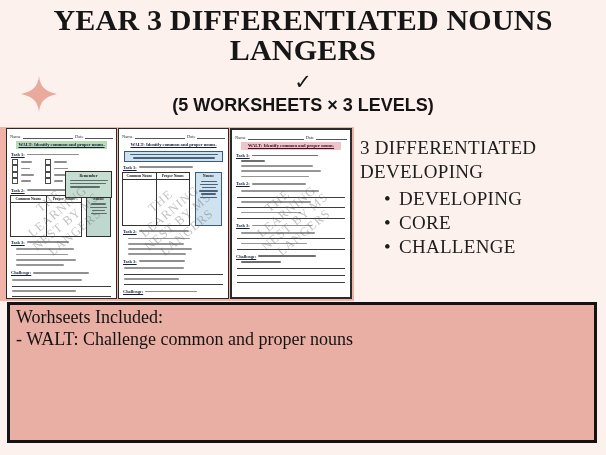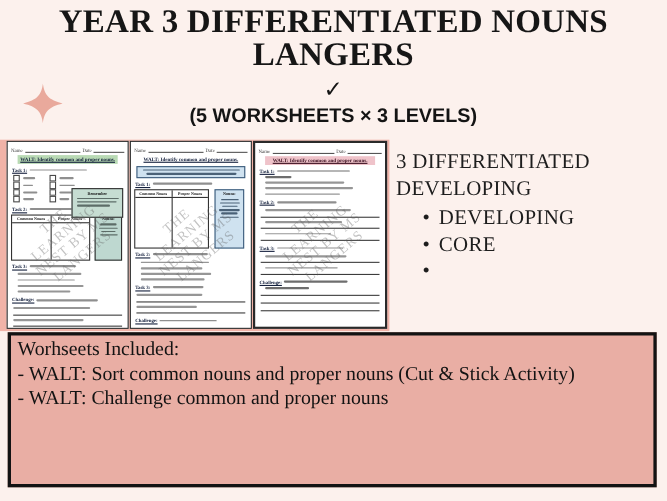--- a/index.html
+++ b/index.html
@@ -300,21 +300,21 @@
     <div class="vbullet">
       <span class="dot">•</span>
       <span>DEVELOPING</span>
     </div>
     <div class="vbullet">
       <span class="dot">•</span>
       <span>CORE</span>
     </div>
     <div class="vbullet">
       <span class="dot">•</span>
+      <span>CHALLENGE</span>
     </div>
   </div>
 </div>
 
 <div class="incbox">
   <div class="incline">Worhseets Included:</div>
-  <div class="incline">- WALT: Sort common nouns and proper nouns (Cut &amp; Stick Activity)</div>
   <div class="incline">- WALT: Challenge common and proper nouns</div>
 </div>
 
 </body></html>

